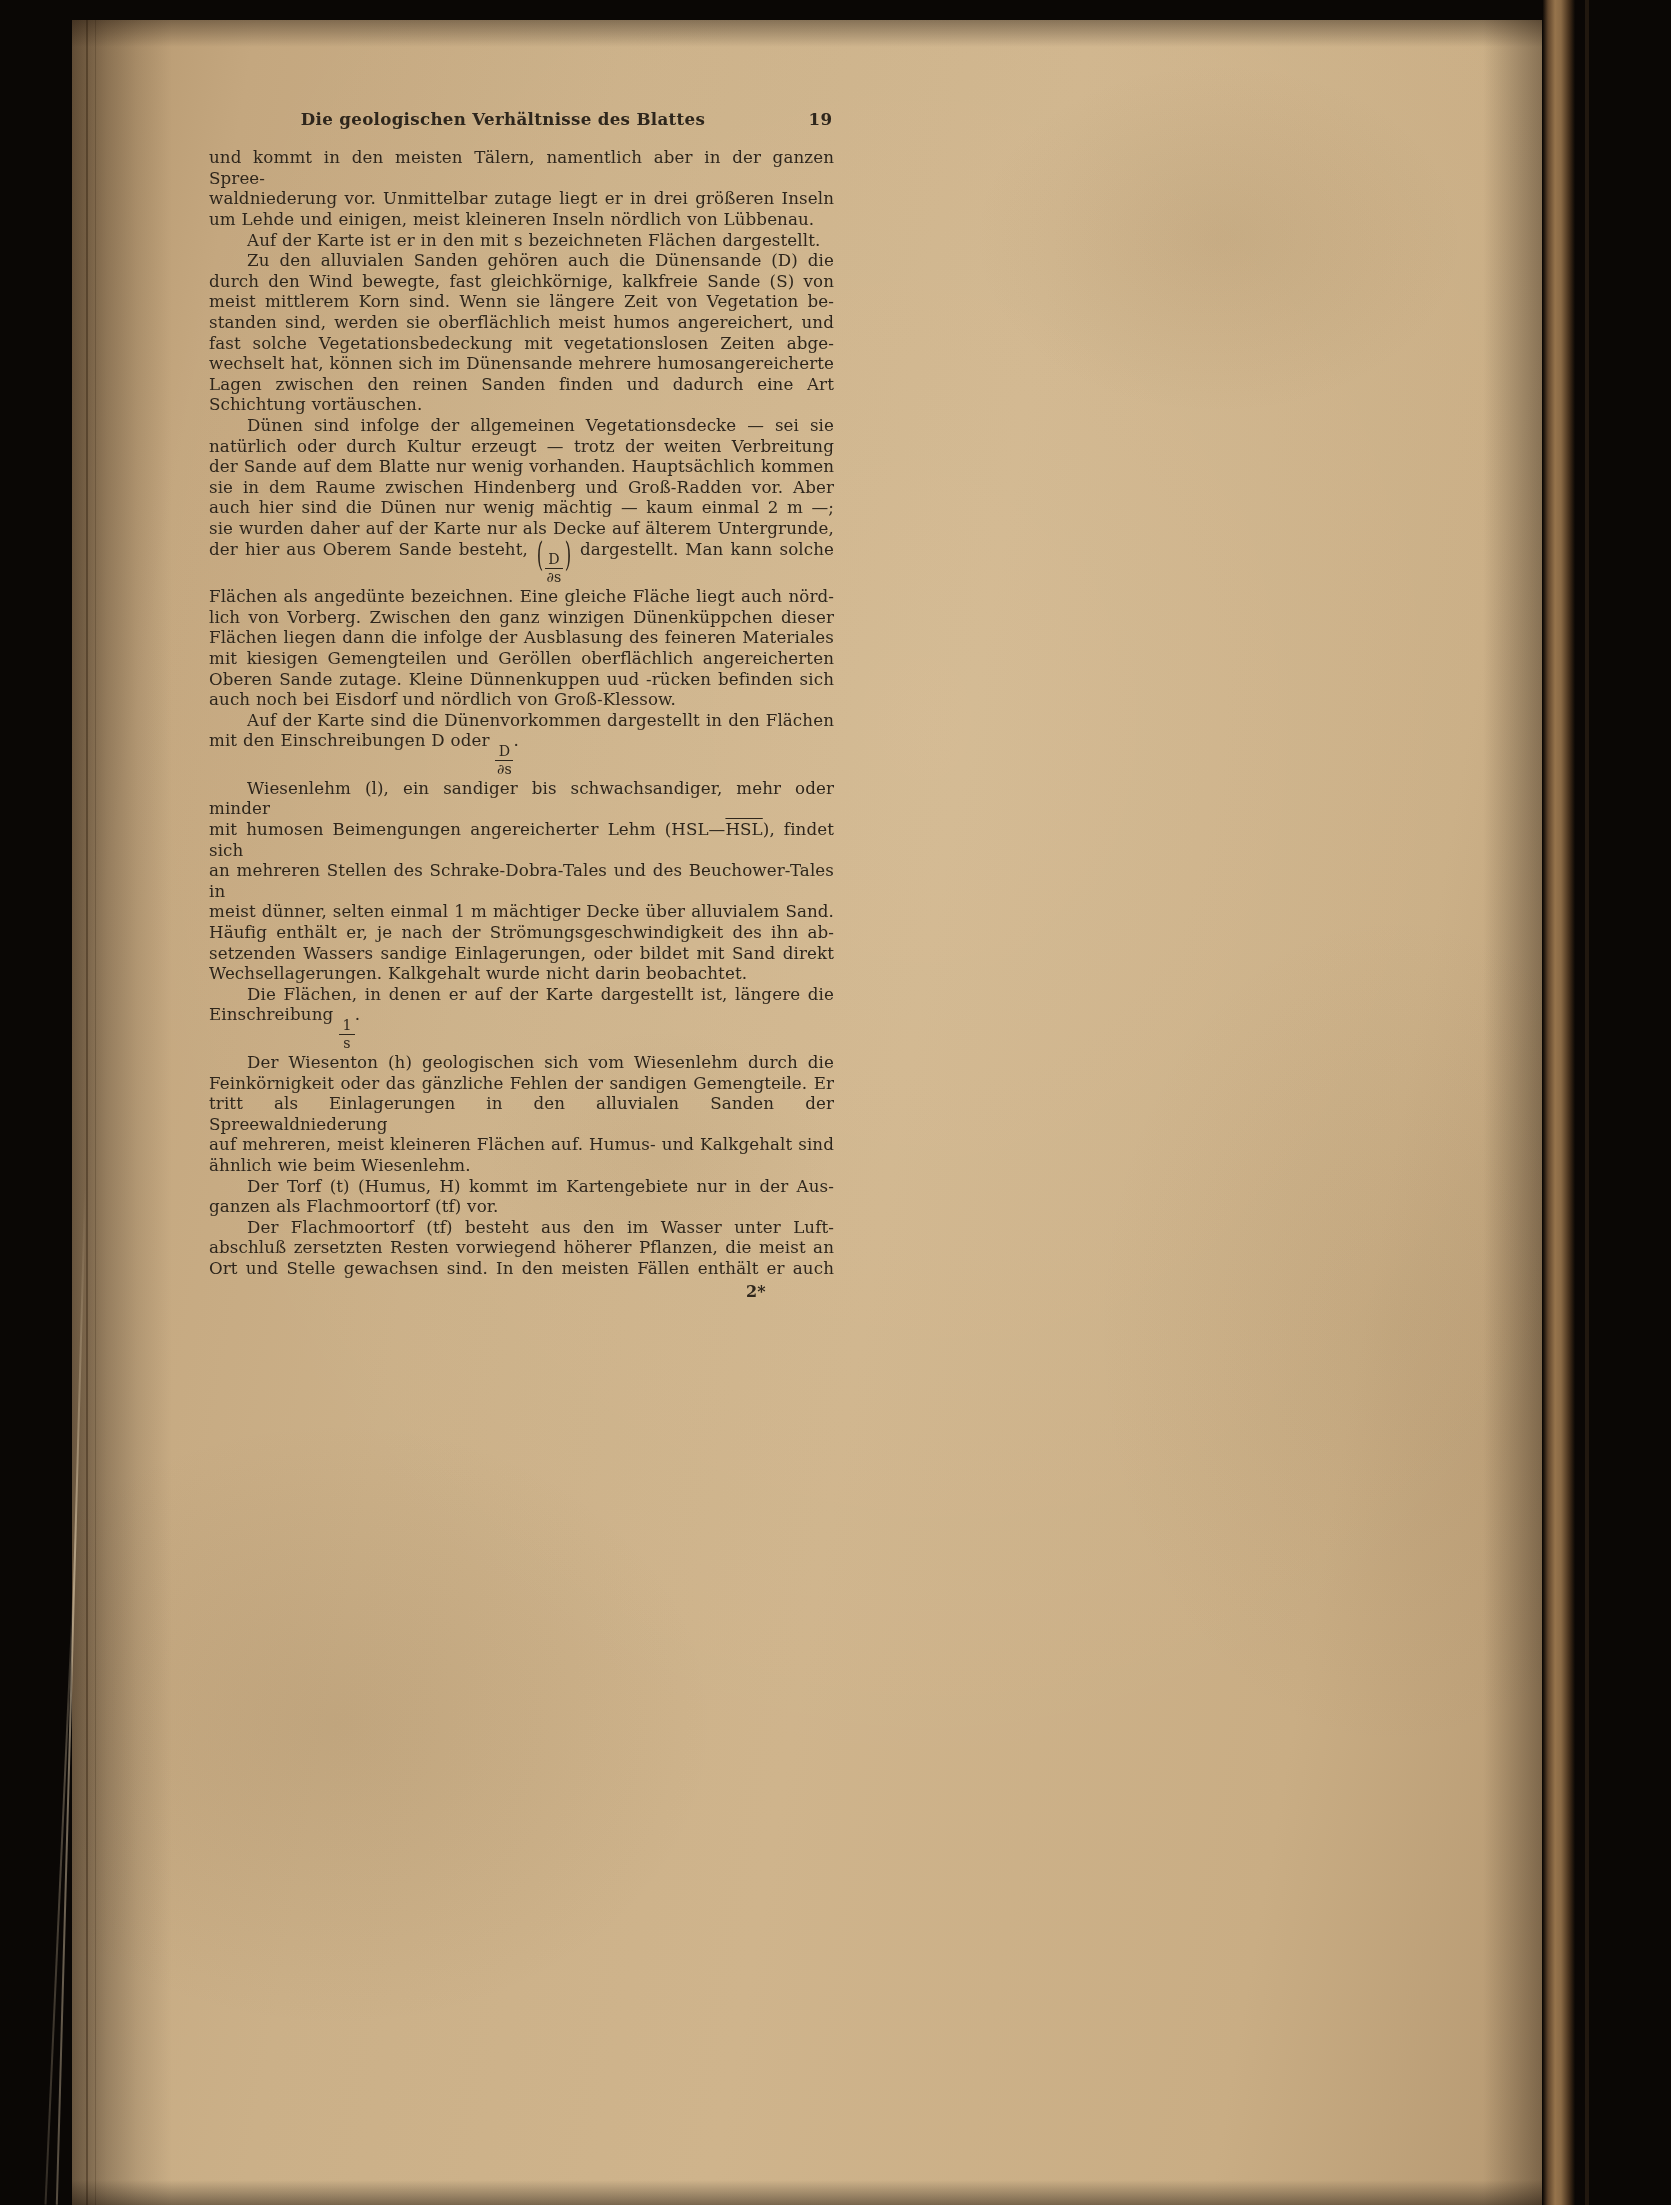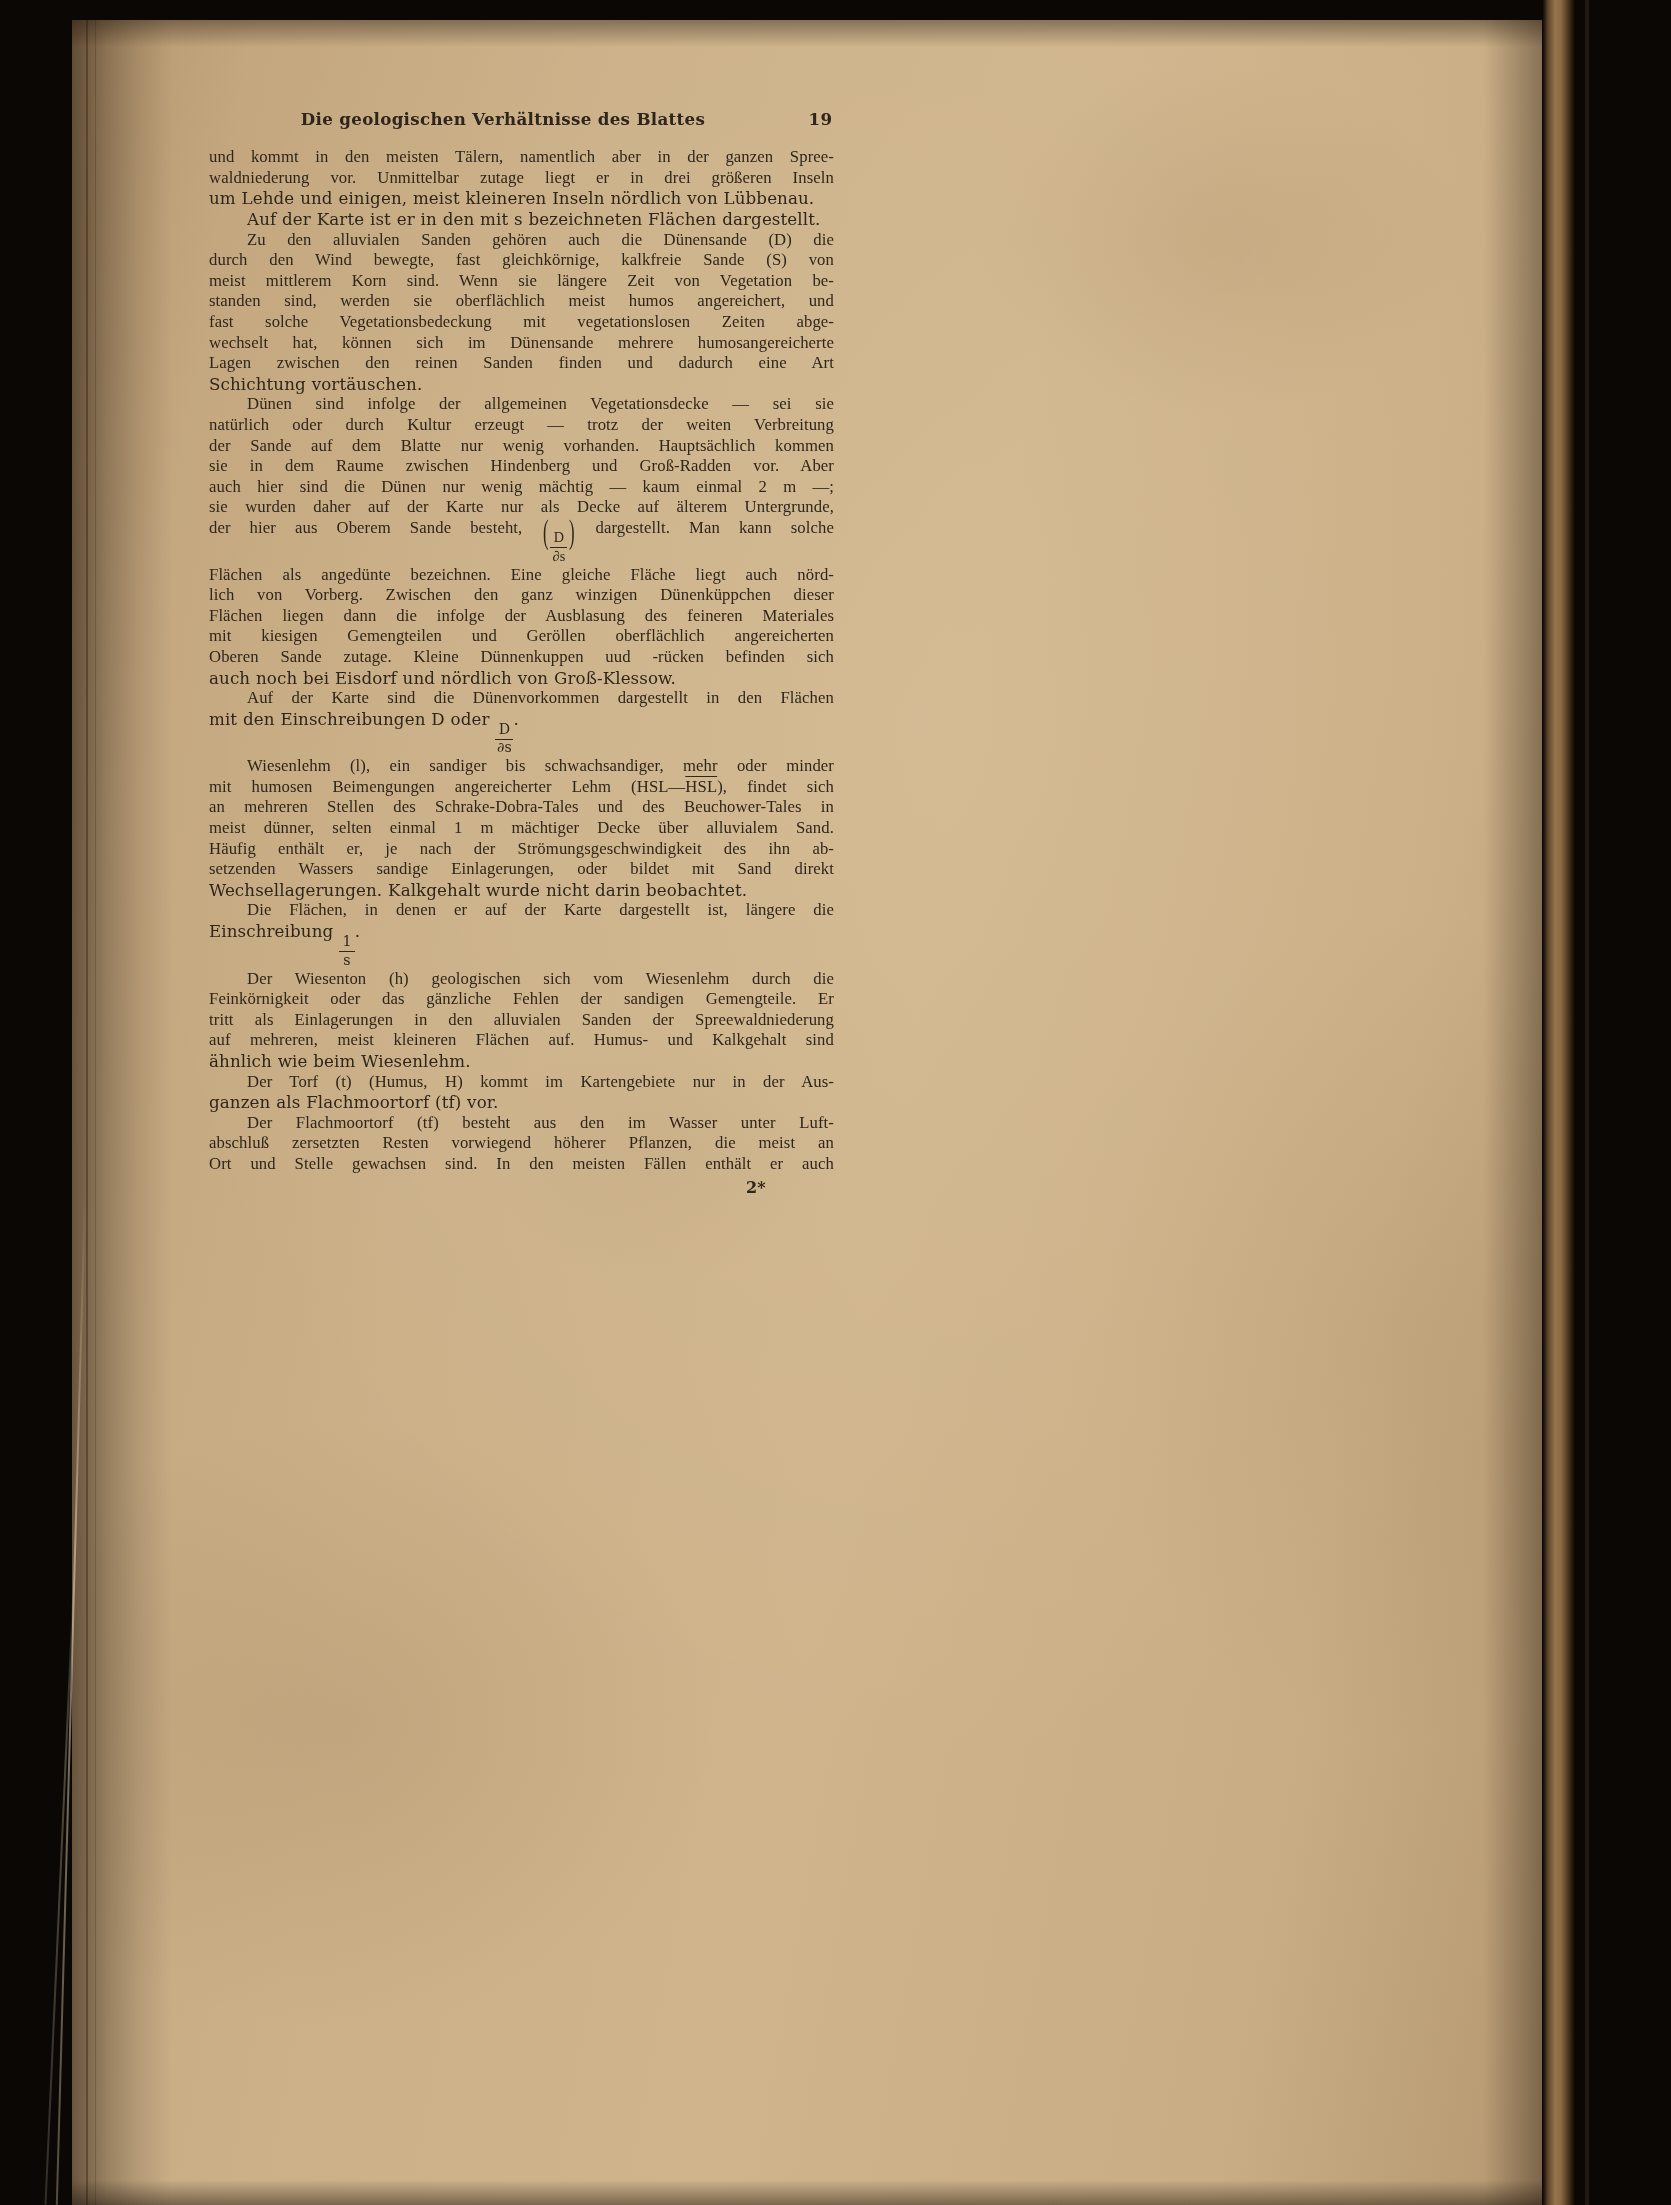--- a/index.html
+++ b/index.html
@@ -49,21 +49,21 @@
   
   .textblock{position:absolute;left:161px;top:109px;width:625px;color:var(--ink);margin-left:48px;}
   .runhead{position:relative;height:35px;font-weight:700;font-size:16.7px;letter-spacing:0.3px;}
   .rh-title{position:absolute;left:0;right:37px;text-align:center;}
   .rh-page{position:absolute;right:1.7px;top:0;}
   .body{margin-top:3.3px;}
   .line{
     font-size:16.7px;line-height:20.6px;min-height:20.6px;
     text-align:justify;letter-spacing:0.1px;word-spacing:0.4px;
   }
-  .line.just{text-align-last:justify;font-family:Liberation Serif, serif;}
+  .line.just{text-align-last:justify;}
   .line.ind{text-indent:38px;}
   .ol{text-decoration:overline;}
   .fracwrap{white-space:nowrap;}
   .frac{display:inline-flex;flex-direction:column;align-items:center;
     vertical-align:-0.65em;font-size:0.85em;line-height:1.12;text-indent:0;}
   .frac .num{padding:0 3.3px 0.8px;border-bottom:1.3px solid currentColor;}
   .frac .den{padding-top:0.8px;}
   .paren{display:inline-block;transform:scaleY(2.05);vertical-align:-0.3em;margin:0 1.7px;font-weight:400;}
   .sig{margin-top:3.3px;padding-left:537px;font-size:16px;font-weight:700;}
 </style>

